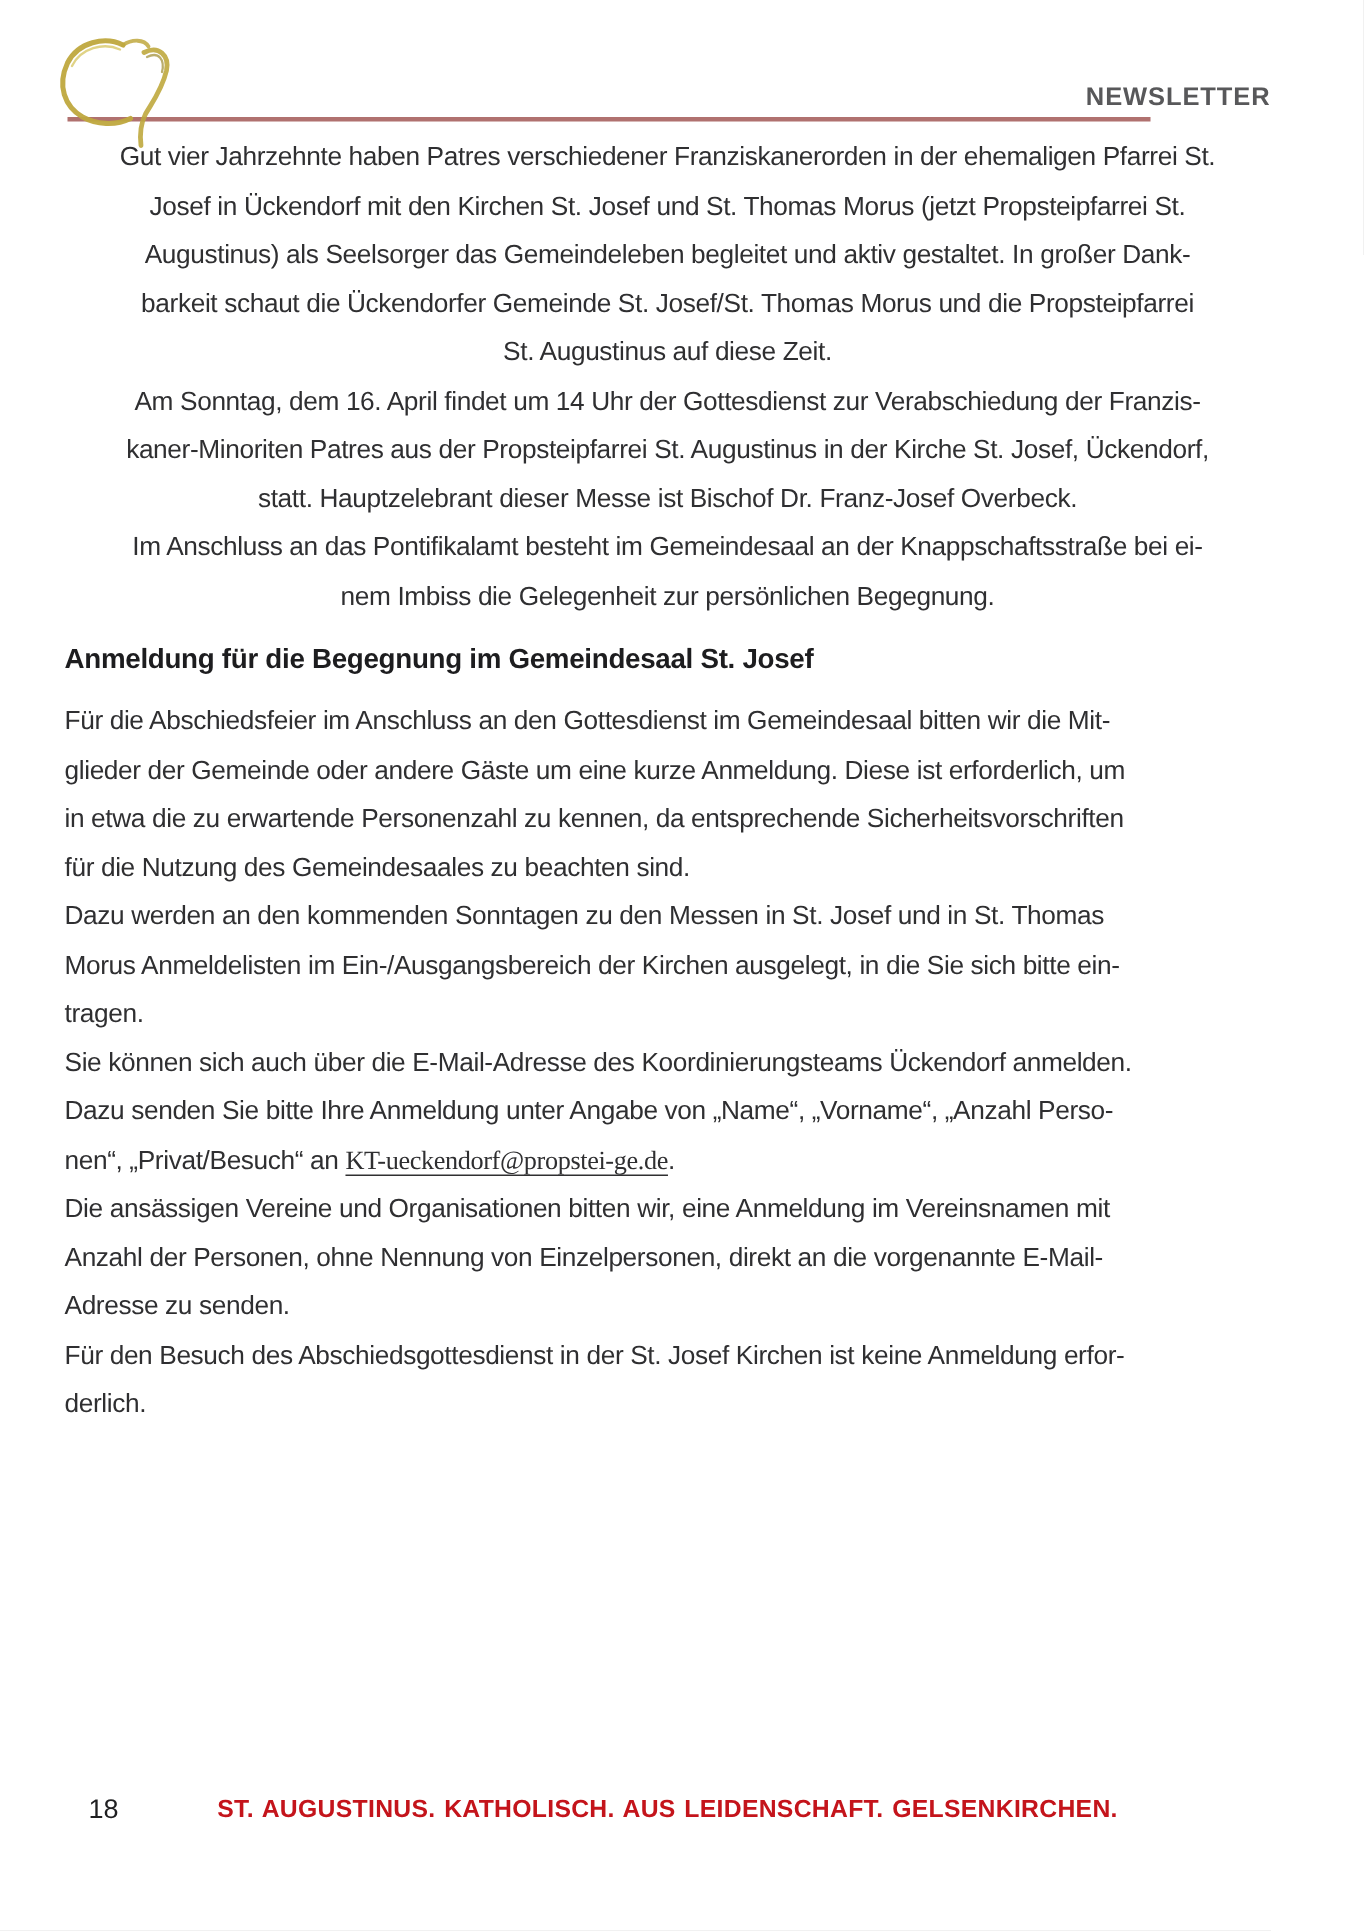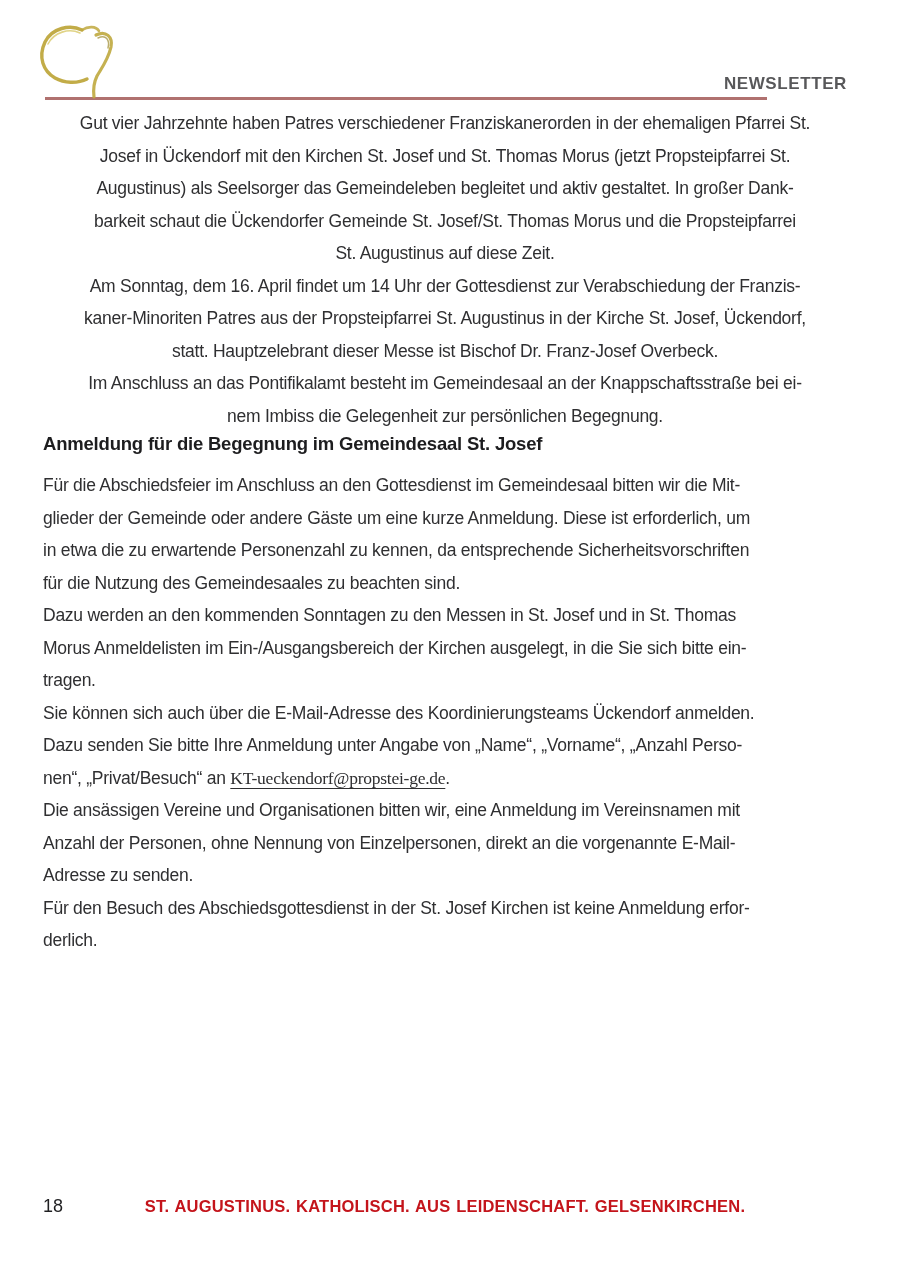--- a/index.html
+++ b/index.html
@@ -16,21 +16,21 @@
   .page{
     position:relative;
     width:909px;height:1287px;
     margin:0 auto;
     background:var(--page-bg);
     font-family:"Liberation Sans","DejaVu Sans",sans-serif;
     color:var(--body-text);
     overflow:hidden;
   }
   
-  .header{position:relative;height:100px;}
+  .header{position:relative;height:81px;}
   .logo{position:absolute;left:36px;top:22px;width:90px;height:78px;z-index:2;}
   .header-rule{
     position:absolute;left:45px;bottom:0;width:722px;height:3px;
     background:var(--rule-rose);z-index:1;
   }
   .brand{
     position:absolute;right:62px;bottom:6px;
     font-size:17px;font-weight:bold;letter-spacing:.6px;
     color:var(--brand-gray);
   }
@@ -40,21 +40,21 @@
     margin-top:16px;
     font-size:18px;font-weight:bold;letter-spacing:-.2px;
     color:var(--accent-teal);
     line-height:26px;
   }
   .section-heading{
     font-size:18.5px;font-weight:bold;letter-spacing:-.2px;
     color:#1d1d1f;line-height:24px;
   }
   .heading-1{margin-top:18px;}
-  .heading-2{margin-top:0;}
+  .heading-2{margin-top:14px;}
   .body-block{
     font-size:17.5px;letter-spacing:-.25px;
     line-height:32.5px;
     white-space:pre-line;
     color:var(--body-text);
   }
   .block-1{margin-top:7px;text-align:center;}
   .block-2a{margin-top:13px;}
   .body-line{
     font-size:17.5px;letter-spacing:-.25px;
@@ -66,21 +66,21 @@
     text-underline-offset:4px;
     text-decoration-thickness:1px;
     cursor:pointer;
     font-family:Liberation Serif, serif;
   }
   
   .footer{
     position:absolute;left:43px;right:62px;top:1196px;height:28px;
   }
   .page-number{
-    position:absolute;left:0;top:0;
+    position:absolute;left:16px;top:0;
     font-size:18px;color:#1f1f21;
   }
   .footer-tagline{
     position:absolute;left:0;right:0;top:1px;
     text-align:center;
     font-size:16.5px;font-weight:bold;letter-spacing:.2px;word-spacing:1px;
     color:var(--footer-red);
   }
 </style>
 </head>

